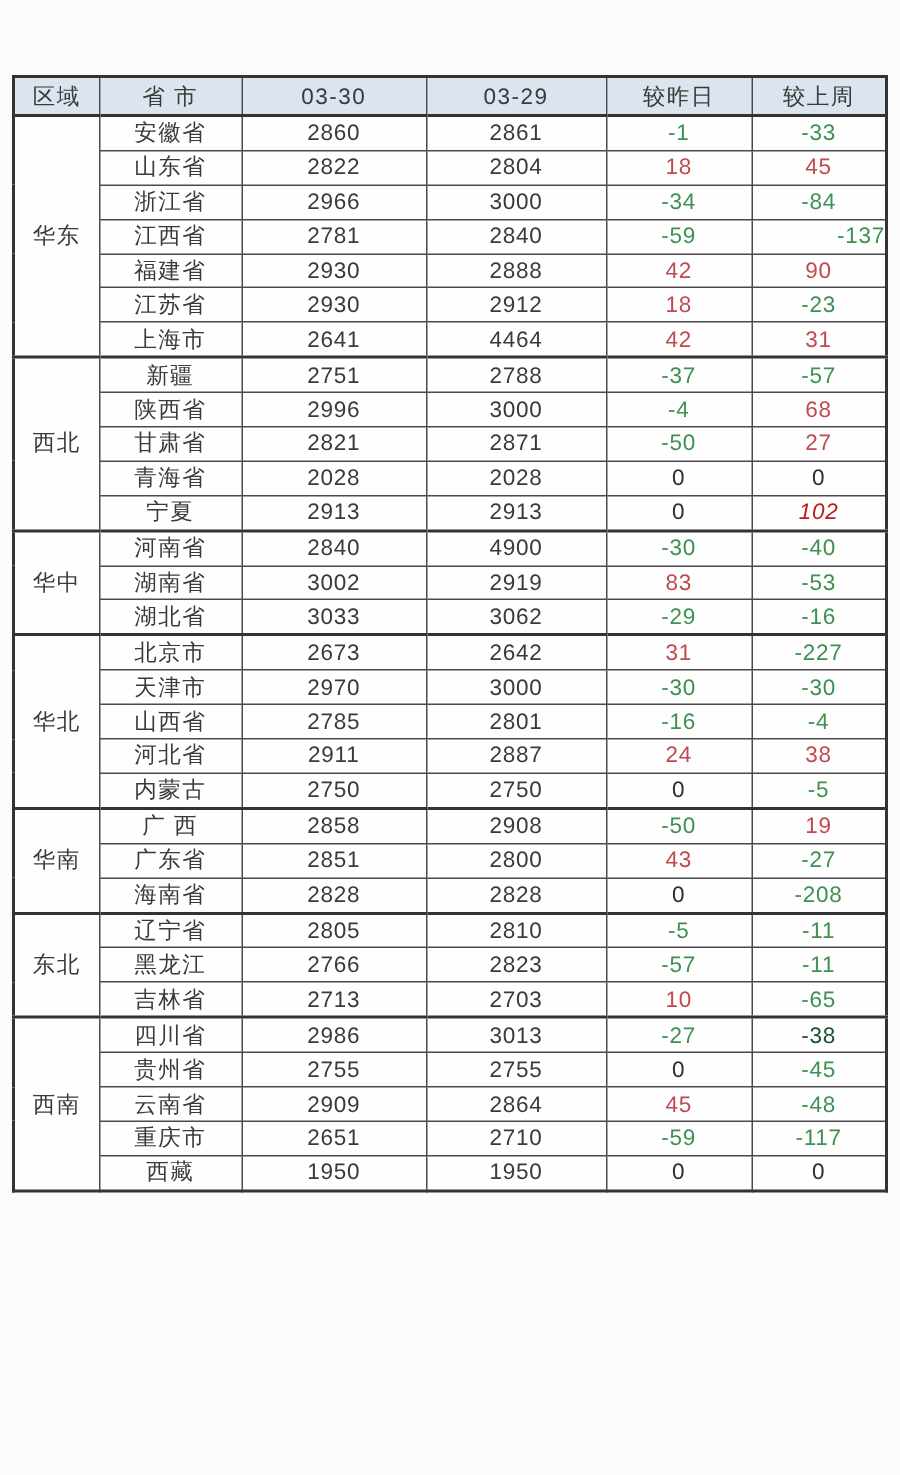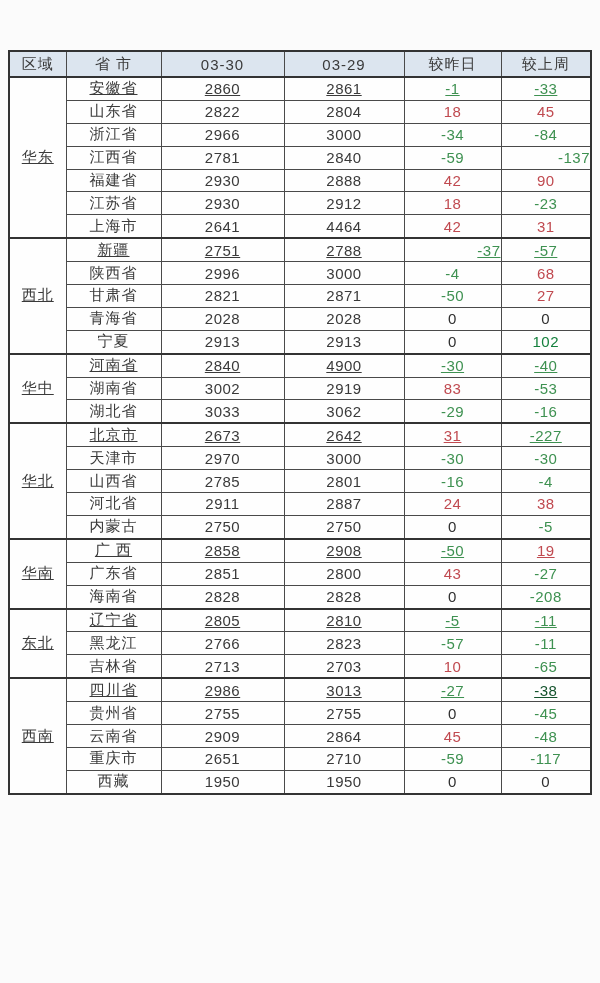--- a/index.html
+++ b/index.html
@@ -35,21 +35,21 @@
     white-space: nowrap;
   }
   table.price-table { border: 2px solid #333333; }
   thead th {
     background: #dce5ef;
     font-weight: normal;
     height: 26px;
     border-bottom: 2px solid #333333;
     letter-spacing: 1px;
   }
-  tbody tr.group-start td { border-top: 2px solid #333333; text-decoration: underline; }
+  tbody tr.group-start td { border-top: 2px solid #333333; }
   td.region {
     letter-spacing: 1px;
     background: #fefefe;
   }
   td.province { letter-spacing: 1px; }
   td.num { color: #3c3c3c; letter-spacing: 0.5px; }
   td.chg { letter-spacing: 0.5px; }
 </style>
 </head>
 <body>
@@ -123,21 +123,21 @@
           <td class="num">2641</td>
           <td class="num">4464</td>
           <td class="chg" style="color: rgb(192, 74, 80);">42</td>
           <td class="chg" style="color: rgb(192, 74, 80);">31</td>
         </tr>
         <tr class="group-start">
           <td rowspan="5" class="region">西北</td>
           <td class="province">新疆</td>
           <td class="num">2751</td>
           <td class="num">2788</td>
-          <td class="chg" style="color: rgb(62, 145, 81); text-align: right;">-37</td>
+          <td class="chg" style="color: rgb(62, 145, 81);">-37</td>
           <td class="chg" style="color: rgb(62, 145, 81);">-57</td>
         </tr>
         <tr>
           <td class="province">陕西省</td>
           <td class="num">2996</td>
           <td class="num">3000</td>
           <td class="chg" style="color: rgb(62, 145, 81);">-4</td>
           <td class="chg" style="color: rgb(192, 74, 80);">68</td>
         </tr>
         <tr>
@@ -152,21 +152,21 @@
           <td class="num">2028</td>
           <td class="num">2028</td>
           <td class="chg" style="color: rgb(47, 47, 47);">0</td>
           <td class="chg" style="color: rgb(47, 47, 47);">0</td>
         </tr>
         <tr>
           <td class="province">宁夏</td>
           <td class="num">2913</td>
           <td class="num">2913</td>
           <td class="chg" style="color: rgb(47, 47, 47);">0</td>
-          <td class="chg" style="color: #15803d;">102</td>
+          <td class="chg" style="color: #b91c1c; font-style: italic;">102</td>
         </tr>
         <tr class="group-start">
           <td rowspan="3" class="region">华中</td>
           <td class="province">河南省</td>
           <td class="num">2840</td>
           <td class="num">4900</td>
           <td class="chg" style="color: rgb(62, 145, 81);">-30</td>
           <td class="chg" style="color: rgb(62, 145, 81);">-40</td>
         </tr>
         <tr>

